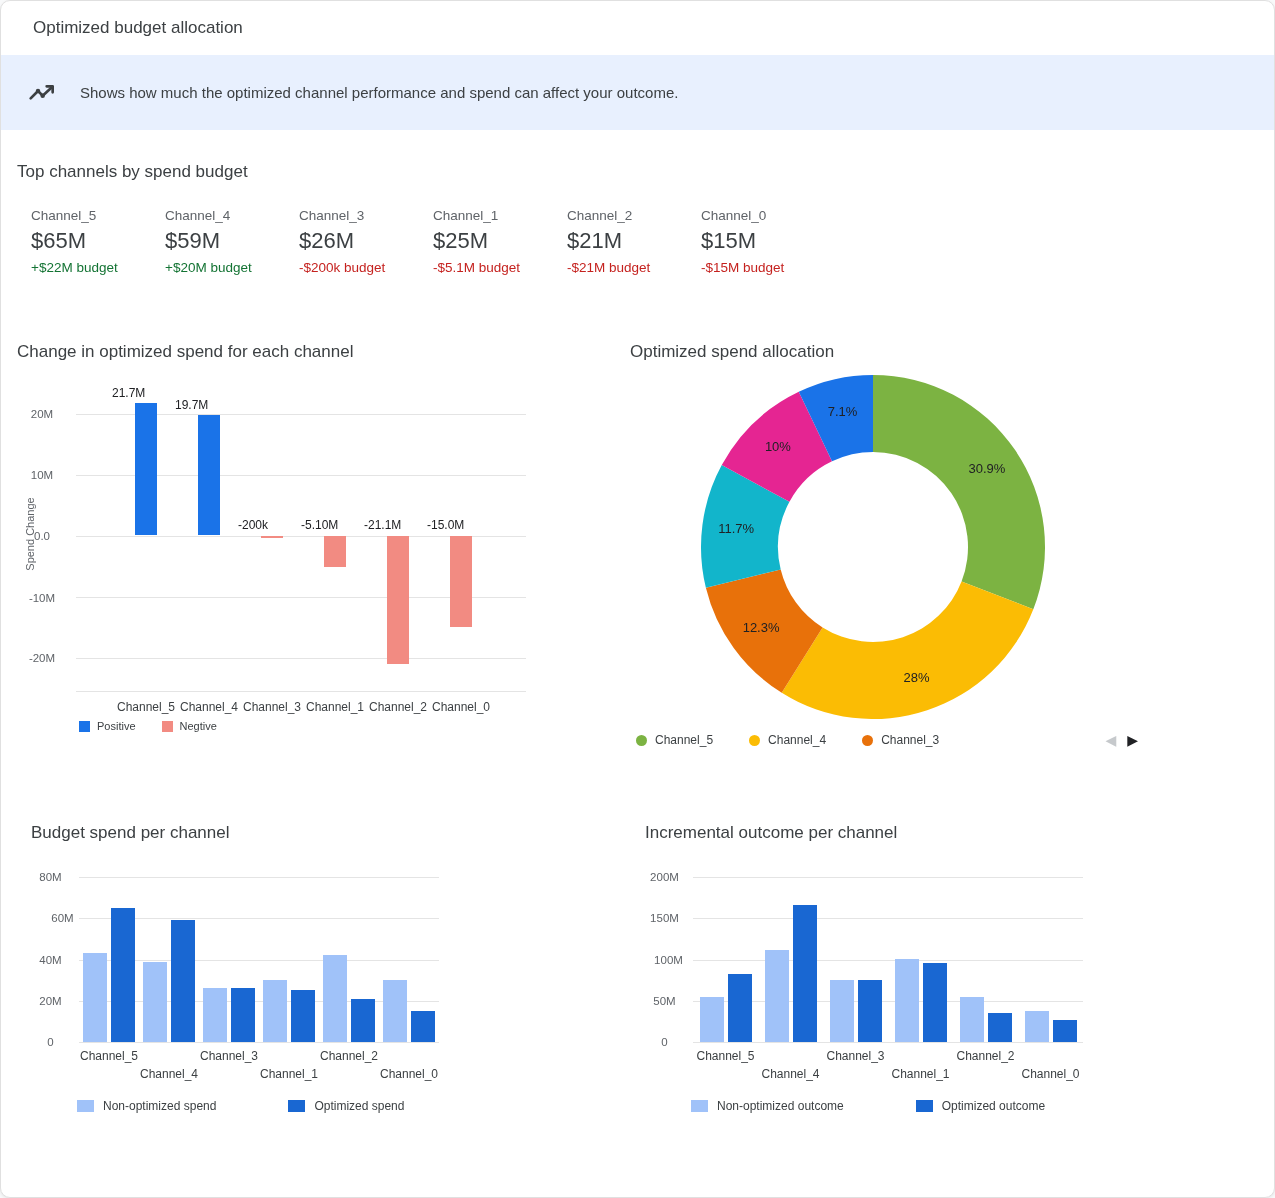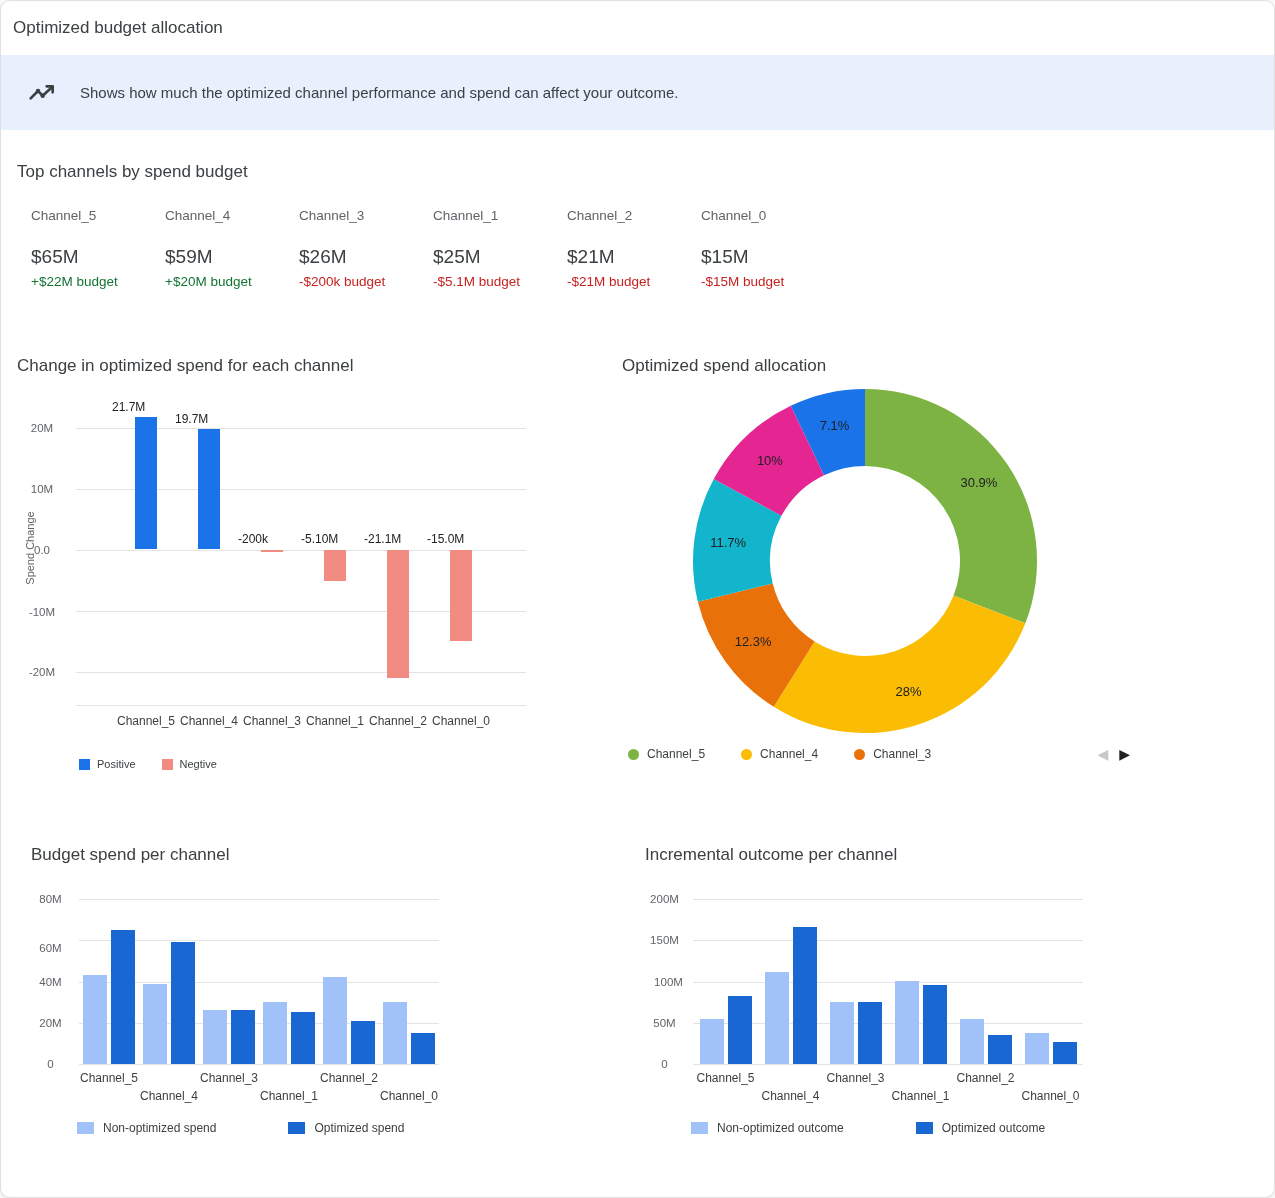--- a/index.html
+++ b/index.html
@@ -1,34 +1,34 @@
 <!DOCTYPE html>
 <html><head>
 <meta charset="utf-8">
 <style>
   * { margin:0; padding:0; box-sizing:border-box; }
   body { background:#f8f9fa; font-family:"Liberation Sans", sans-serif; }
   .app { width:1275px; height:1198px; background:#fff; border:1px solid #e0e0e0; border-radius:10px;
          overflow:hidden; box-shadow:0 1px 3px rgba(0,0,0,.08); position:relative; }
-  .header { padding:17px 12px; }
+  .header { padding:17px 32px; }
   .page-title { font-size:17px; font-weight:400; color:#3c4043; }
   .banner { background:#e8f0fe; height:75px; display:flex; align-items:center; padding:0 25px; gap:22px; }
   .banner-text { font-size:15px; color:#3c4043; }
   .section-title { font-size:17px; font-weight:400; color:#3c4043; }
   .top-channels { margin-top:32px; padding:0 16px; }
   .cards { display:flex; margin-top:26px; padding-left:14px; }
   .channel-card { width:134px; }
   .cc-name { font-size:13.5px; color:#5f6368; }
-  .cc-amount { font-size:19px; color:#3c4043; margin-top:23px; }
+  .cc-amount { font-size:22px; color:#3c4043; margin-top:5px; }
   .cc-delta { font-size:13.5px; margin-top:6px; }
   .cc-delta.positive { color:#137333; }
   .cc-delta.negative { color:#c5221f; }
 
   .charts-row { display:flex; }
-  .row1 { margin-top:67px; }
+  .row1 { margin-top:67px;gap:8px; }
   .row2 { margin-top:75px; }
   .chart-card { position:relative; }
   .col-spend-change { width:605px; padding-left:16px; }
   .col-donut { flex:1; padding-left:16px; }
   .col-budget { width:614px; padding-left:30px; }
   .col-outcome { flex:1; padding-left:30px; }
 
   .chart { position:relative; }
   #chart-spend-change { width:540px; height:352px; margin-top:4px; }
   #chart-budget, #chart-outcome { width:480px; height:216px; margin-top:24px; }
@@ -45,21 +45,21 @@
   .slice-label { font-family:"Liberation Sans", sans-serif; font-size:13px; fill:#202124; text-anchor:middle; }
   .donut-legend-row { display:flex; align-items:center; justify-content:space-between;
                       width:508px; margin-top:10px; padding-left:6px; }
   .pager { display:flex; gap:11px; font-size:14px; }
   .pager .prev { color:#c6c9cc; cursor:pointer; }
   .pager .next { color:#202124; cursor:pointer; }
 
   .legend { display:flex; align-items:center; }
   .legend-item { display:flex; align-items:center; }
   .legend-label { font-size:12px; color:#3c4043; white-space:nowrap; }
-  #legend-spend-change { margin:26px 0 0 62px; gap:26px;align-items:center; }
+  #legend-spend-change { margin:2px 0 0 62px; gap:26px;align-items:center; }
   #legend-spend-change .legend-label { font-size:11px; }
   #legend-donut { gap:36px; }
   #legend-budget, #legend-outcome { margin:16px 0 0 46px; gap:72px; }
   .swatch { display:inline-block; flex:none; }
   .sw-sq { width:11px; height:11px; margin-right:7px; }
   .sw-dot { width:11px; height:11px; border-radius:50%; margin-right:8px; }
   .sw-rect { width:17px; height:12px; margin-right:9px; }
 </style>
 </head>
 <body>
@@ -208,21 +208,21 @@
     <section class="chart-card col-budget">
       <h2 class="section-title">Budget spend per channel</h2>
       <div class="chart" id="chart-budget">
           <div class="gridline" style="left: 48px; top: 175px; width: 360px;"></div>
           <div class="ytick" style="left: 0px; top: 168px; width: 39px;">0</div>
           <div class="gridline" style="left: 48px; top: 133.8px; width: 360px;"></div>
           <div class="ytick" style="left: 0px; top: 126.8px; width: 39px;">20M</div>
           <div class="gridline" style="left: 48px; top: 92.5px; width: 360px;"></div>
           <div class="ytick" style="left: 0px; top: 85.5px; width: 39px;">40M</div>
           <div class="gridline" style="left: 48px; top: 51.3px; width: 360px;"></div>
-          <div class="ytick" style="left: 0px; top: 44.3px; width: 39px; margin-top: 8px;">60M</div>
+          <div class="ytick" style="left: 12px; top: 44.3px; width: 39px;">60M</div>
           <div class="gridline" style="left: 48px; top: 10px; width: 360px;"></div>
           <div class="ytick" style="left: 0px; top: 3px; width: 39px;">80M</div>
           <div class="vbar" style="left: 52px; top: 86.3px; width: 24px; height: 88.7px; background: rgb(160, 194, 249);"></div>
           <div class="vbar" style="left: 80px; top: 40.9px; width: 24px; height: 134.1px; background: rgb(25, 103, 210);"></div>
           <div class="xtick" style="left: 44px; top: 182px;">Channel_5</div>
           <div class="vbar" style="left: 112px; top: 94.6px; width: 24px; height: 80.4px; background: rgb(160, 194, 249);"></div>
           <div class="vbar" style="left: 140px; top: 53.3px; width: 24px; height: 121.7px; background: rgb(25, 103, 210);"></div>
           <div class="xtick" style="left: 104px; top: 200px;">Channel_4</div>
           <div class="vbar" style="left: 172px; top: 121.4px; width: 24px; height: 53.6px; background: rgb(160, 194, 249);"></div>
           <div class="vbar" style="left: 200px; top: 121.4px; width: 24px; height: 53.6px; background: rgb(25, 103, 210);"></div>

